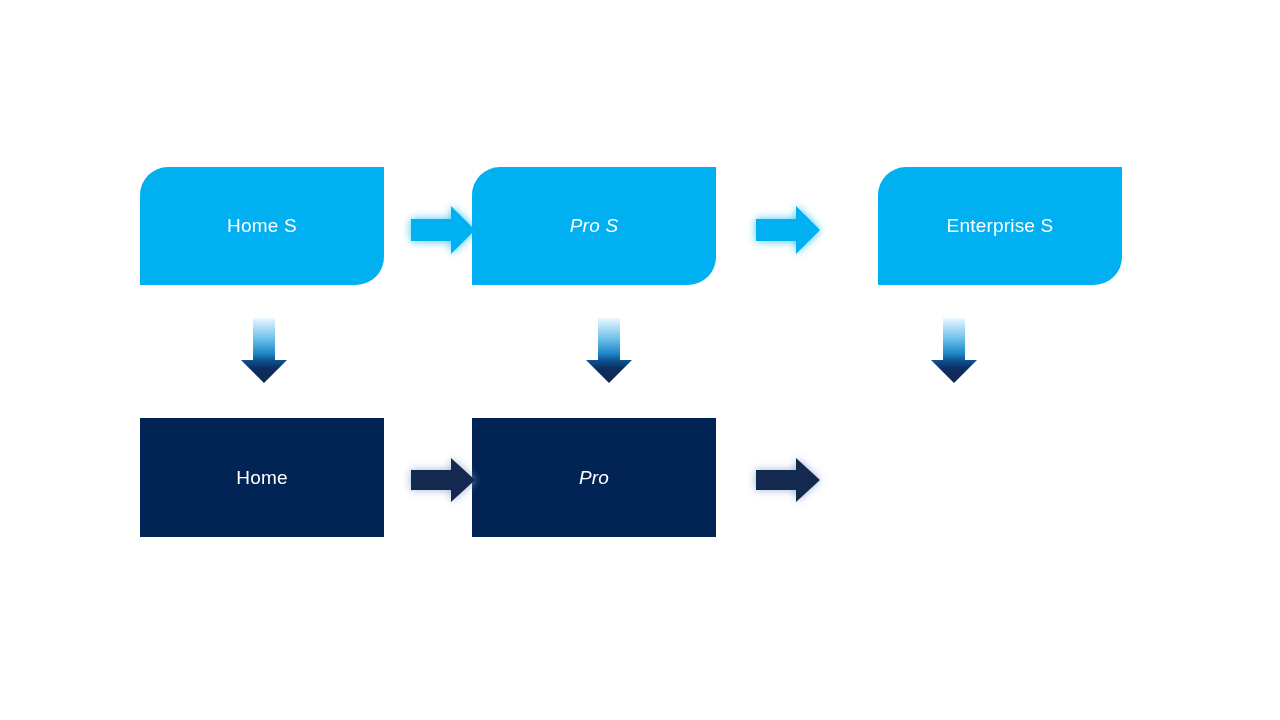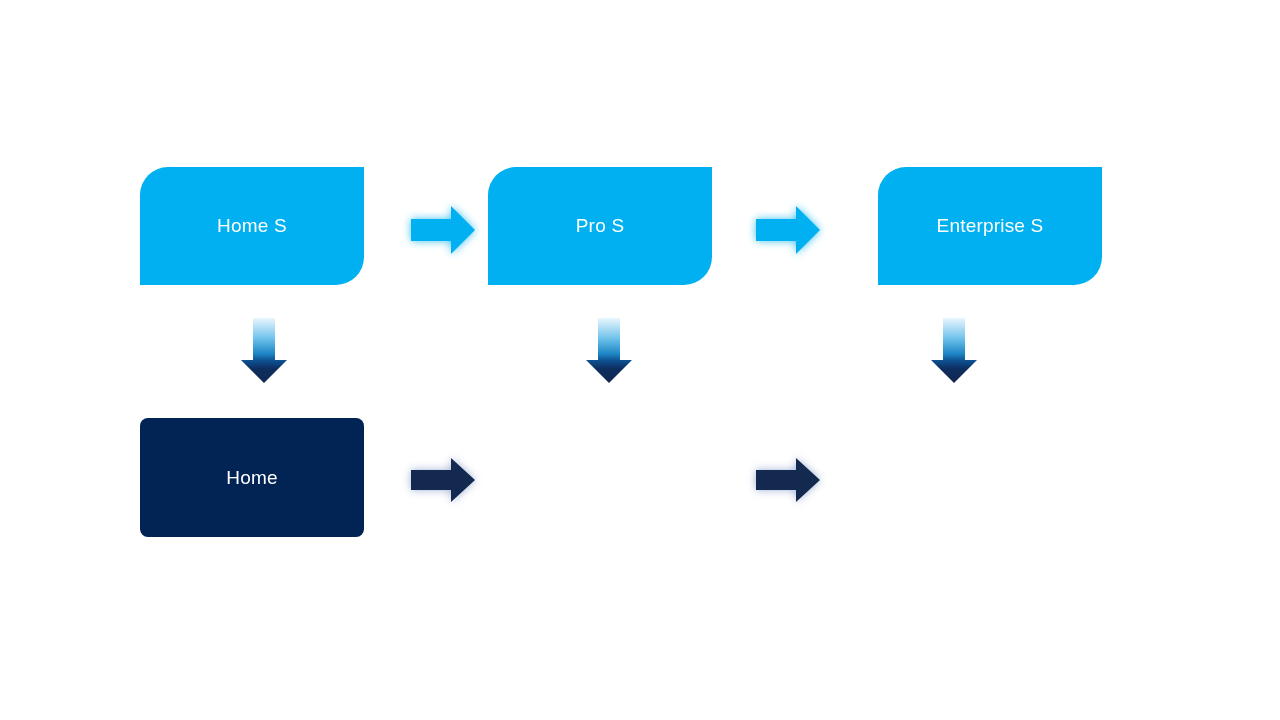--- a/index.html
+++ b/index.html
@@ -10,45 +10,45 @@
   .stage {
     position: relative;
     width: 1280px;
     height: 720px;
     background: var(--canvas-bg, #ffffff);
     overflow: hidden;
     font-family: "Liberation Sans", "DejaVu Sans", sans-serif;
   }
   .box {
     position: absolute;
-    width: 224px;
+    width: 244px;
     height: 118px;
     display: flex;
     align-items: center;
     justify-content: center;
   }
   .box .label {
     color: var(--text, #ffffff);
     font-size: 19px;
     font-weight: 400;
     letter-spacing: 0.2px;
   }
   .box.top {
     top: 167px;
     background: var(--cyan, #00B0F0);
     border-radius: 28px 0 28px 0;
   }
   .box.bottom {
     top: 418px;
     height: 119px;
     background: var(--navy, #012455);
-    border-radius: 8px;
+    border-radius: 0;
   }
   .c0 { left: 140px; }
-  .c1 { left: 488px; }
+  .c1 { left: 472px; font-style: italic; }
   .c2 { left: 830px; margin-left: 48px; }
 
   .rarrow {
     position: absolute;
     width: 64px;
     height: 48px;
   }
   .rarrow.toprow { top: 206px; }
   .rarrow.bottomrow { top: 456px; }
   .g0 { left: 411px; }
@@ -104,20 +104,23 @@
   <svg class="darrow d1" viewBox="0 0 48 66" aria-hidden="true">
     <polygon points="13,0 35,0 35,42 47,42 24,65 1,42 13,42" fill="url(#dg0)"></polygon>
   </svg>
   <svg class="darrow d2" viewBox="0 0 48 66" aria-hidden="true">
     <polygon points="13,0 35,0 35,42 47,42 24,65 1,42 13,42" fill="url(#dg0)"></polygon>
   </svg>
 
   <div class="box bottom c0">
     <span class="label">Home</span>
   </div>
+  <div class="box bottom c1">
+    <span class="label">Pro</span>
+  </div>
 
   <svg class="rarrow bottomrow navyglow g0" viewBox="0 0 64 48" aria-hidden="true">
     <polygon points="0,14 40,14 40,2 64,24 40,46 40,34 0,34" style="fill: var(--arrow-navy, #13294F);"></polygon>
   </svg>
   <svg class="rarrow bottomrow navyglow g1" viewBox="0 0 64 48" aria-hidden="true">
     <polygon points="0,14 40,14 40,2 64,24 40,46 40,34 0,34" style="fill: var(--arrow-navy, #13294F);"></polygon>
   </svg>
 
 </div>
 

